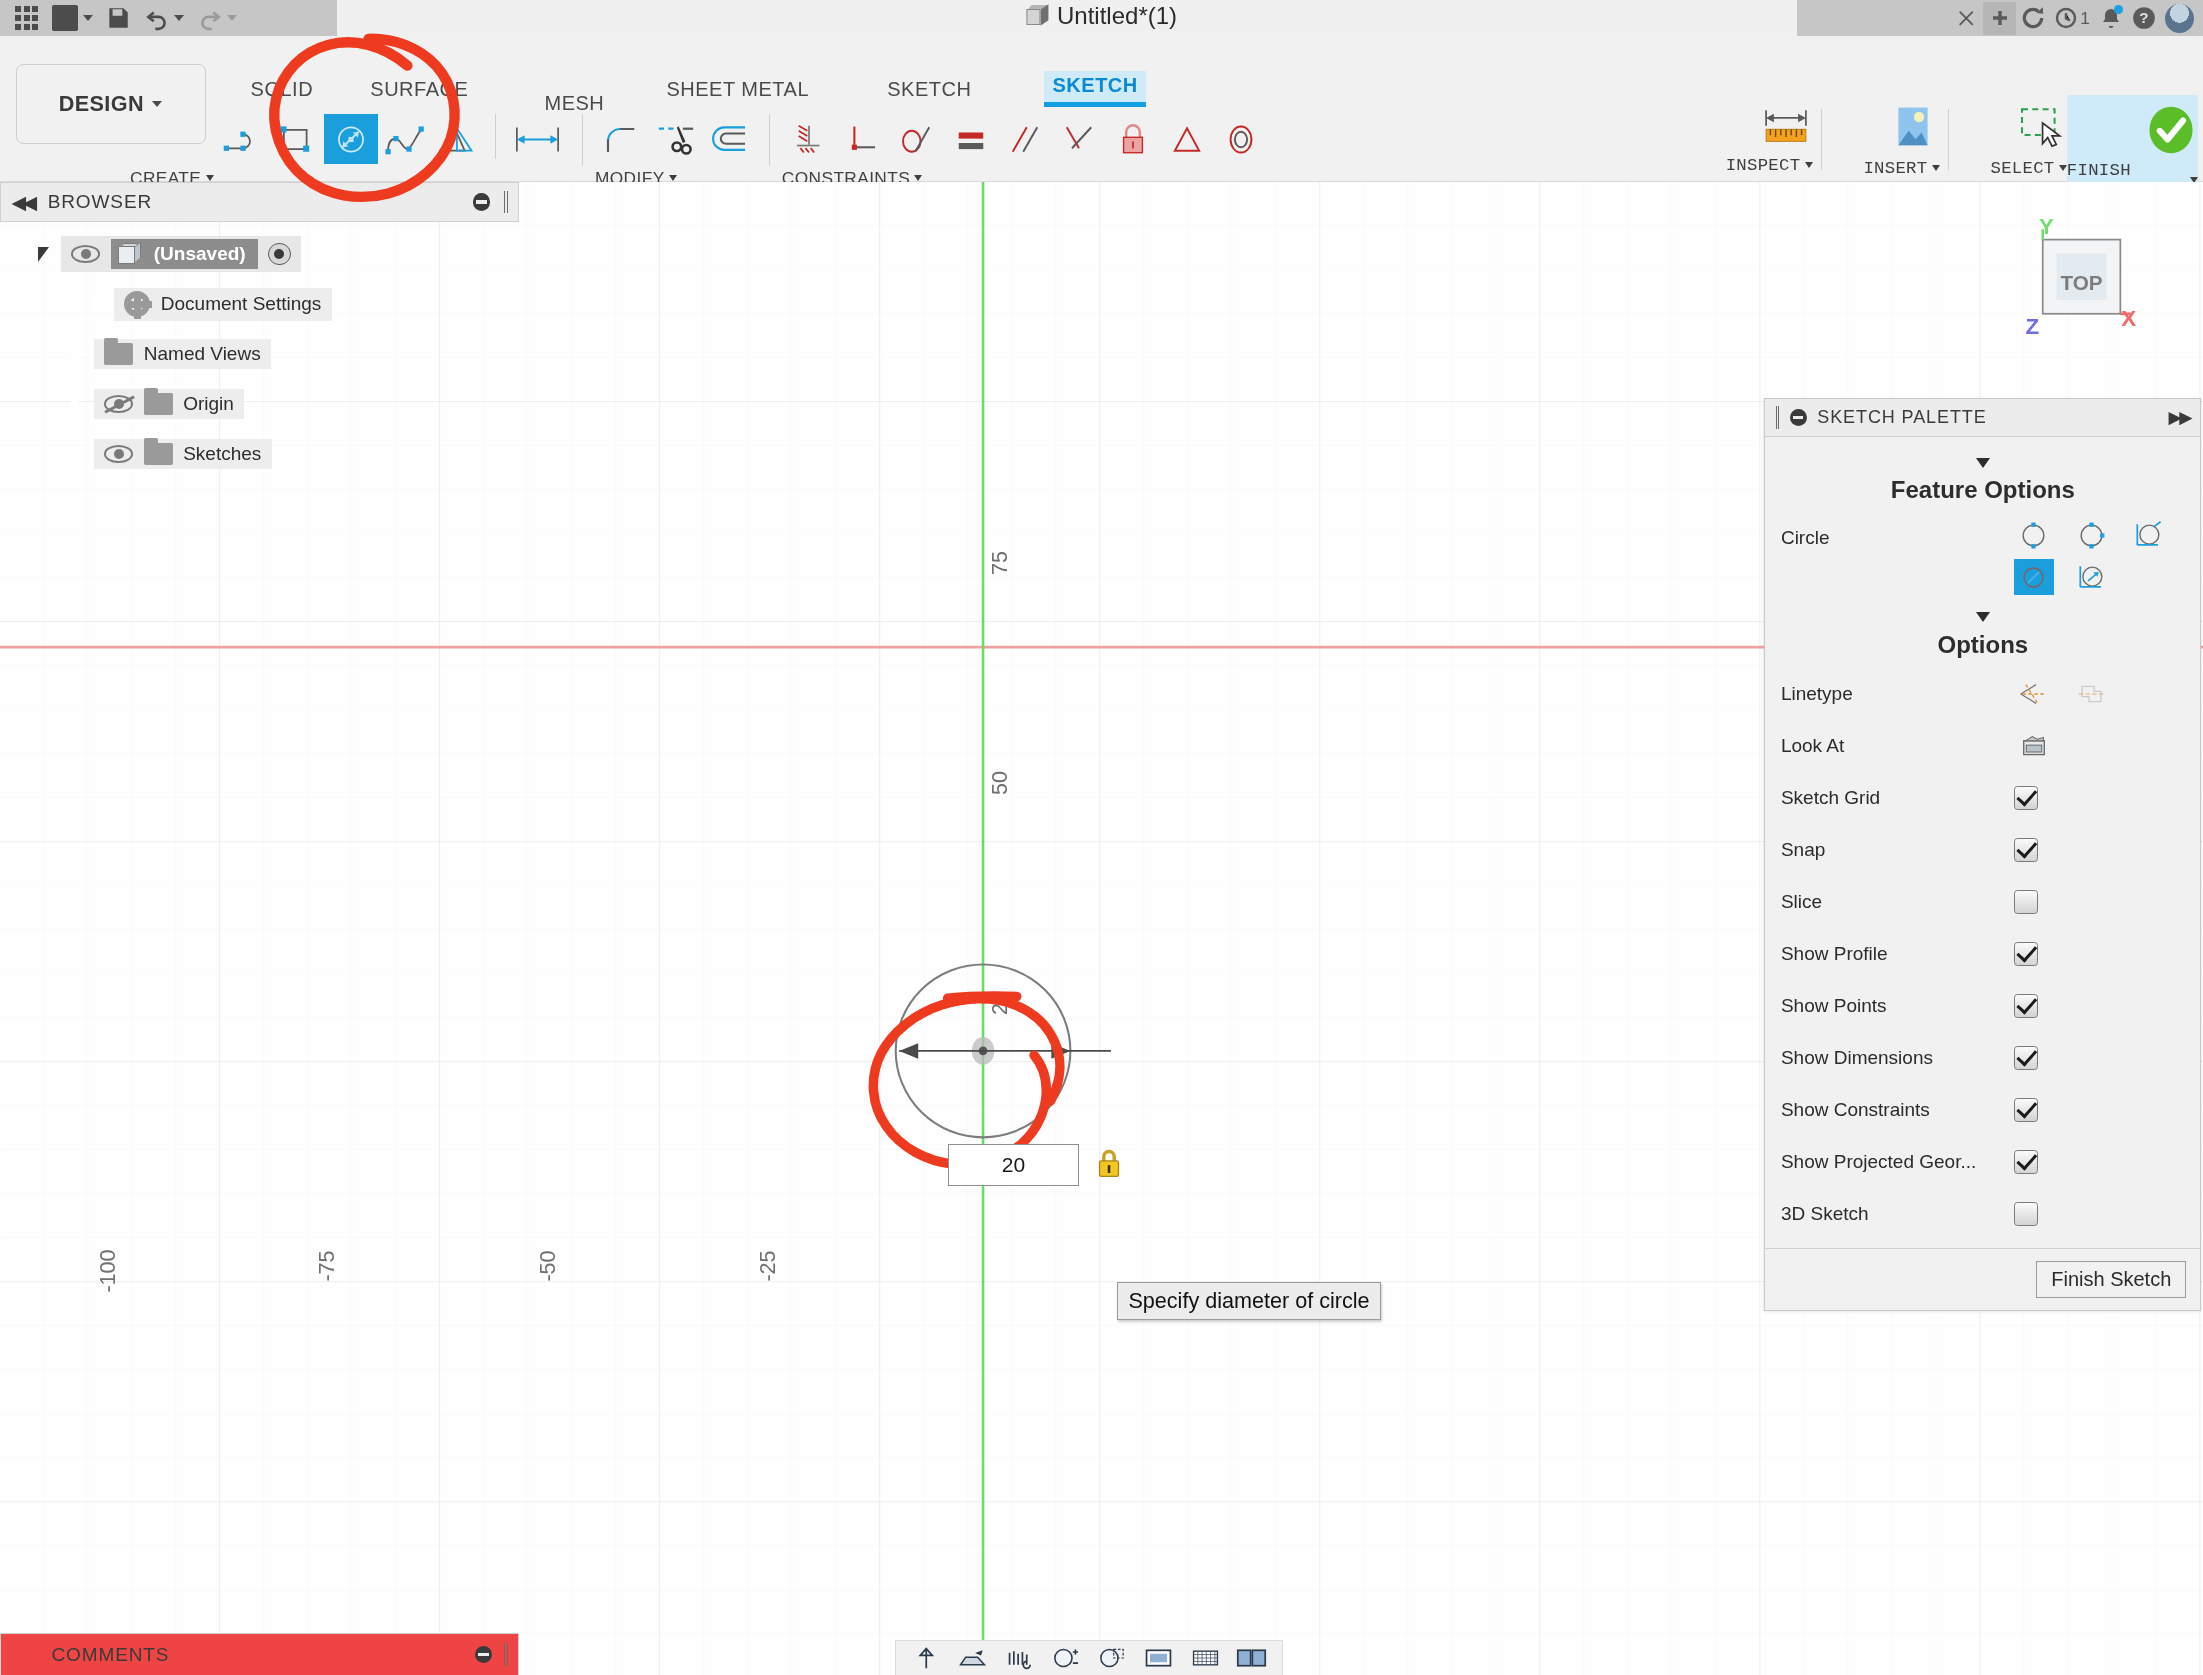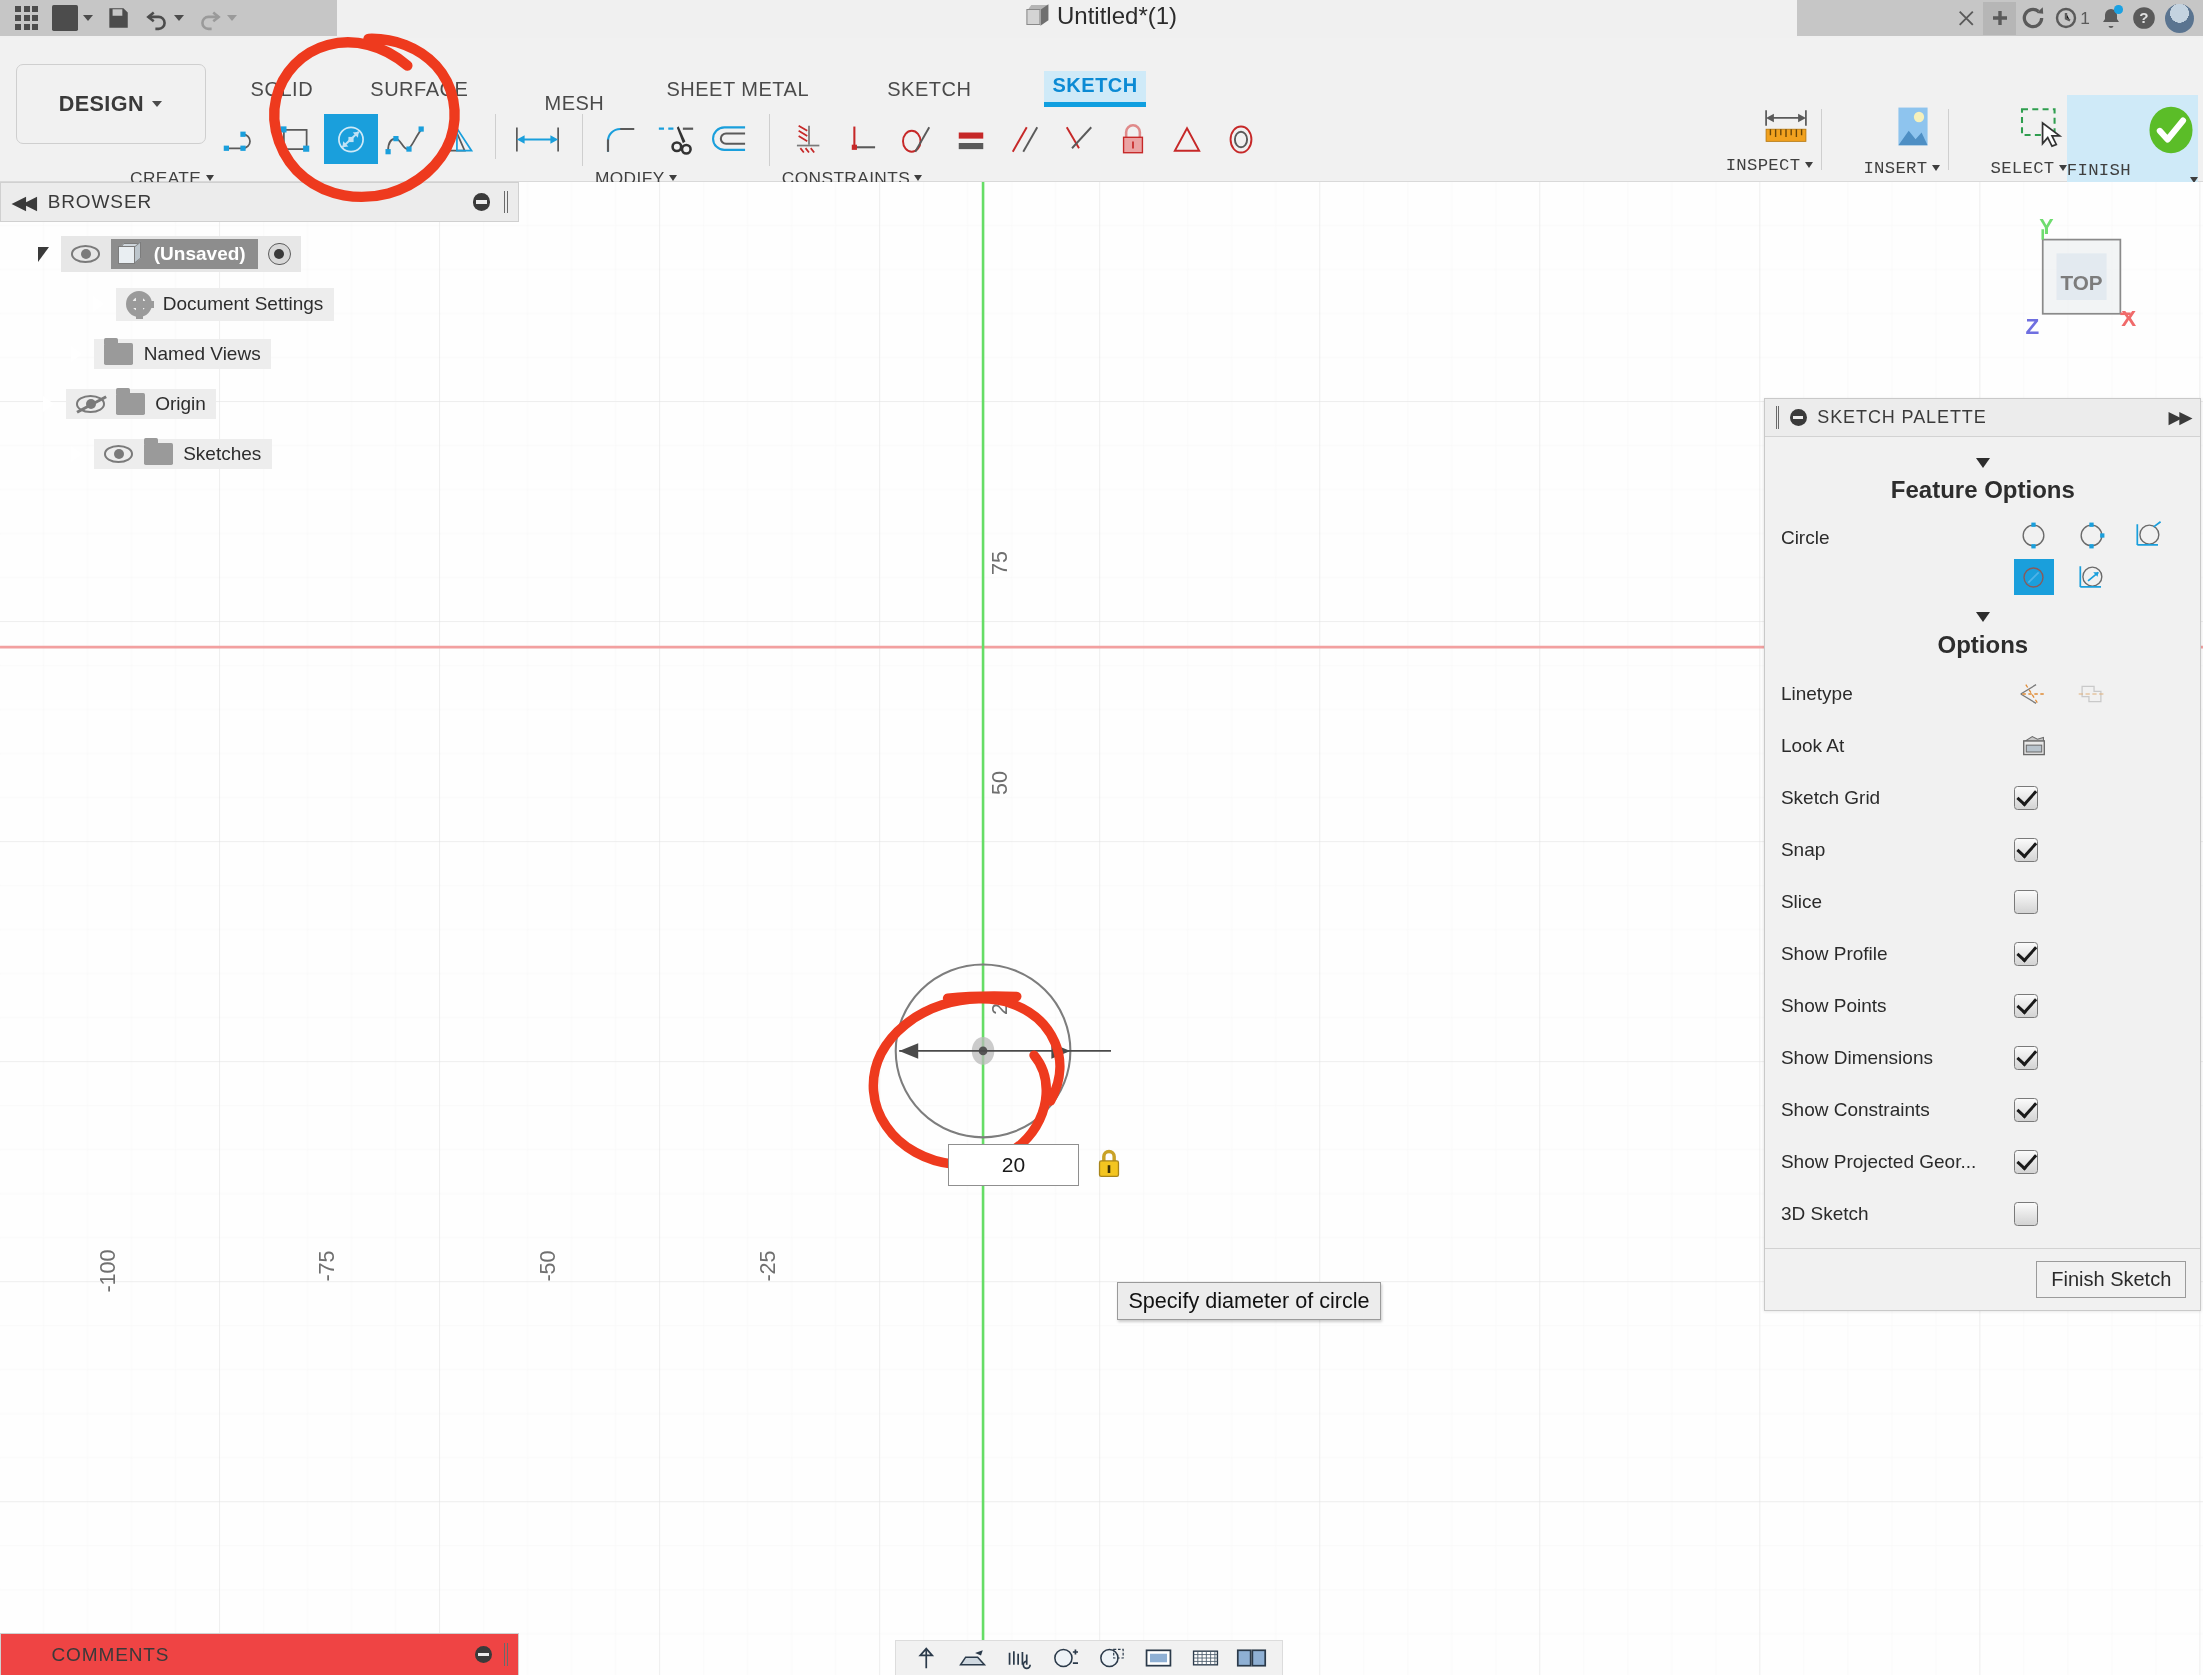--- a/index.html
+++ b/index.html
@@ -629,41 +629,41 @@
                   <span class="f"></span>
                 </span>
               <span>(Unsaved)</span>
             </span>
             <span class="radio">
                 <i></i>
               </span>
           </span>
         </div>
 
-        <div class="brow" style="padding-left:54px;margin-left:27px;">
+        <div class="brow" style="padding-left:79px;">
           <span class="arrow">
               <span class="tri-out-hollow" style="border-left-color:#fff;box-shadow:none;"></span>
             </span>
           <span class="chip">
             <span class="gear"></span>
             <span>Document Settings</span>
           </span>
         </div>
 
         <div class="brow" style="padding-left:59px;">
           <span class="arrow">
               <span class="tri-out-hollow" style="border-left-color:#fff;"></span>
             </span>
           <span class="chip">
             <span class="folder"></span>
             <span>Named Views</span>
           </span>
         </div>
 
-        <div class="brow" style="padding-left:31px;">
+        <div class="brow" style="padding-left:59px;">
           <span class="arrow">
               <span class="tri-out-hollow" style="border-left-color:#fff;"></span>
             </span>
           <span class="chip">
             <span class="eye off">
                 <span class="ball"></span>
                 <span class="pupil"></span>
                 <span class="slash"></span>
               </span>
             <span class="folder"></span>

